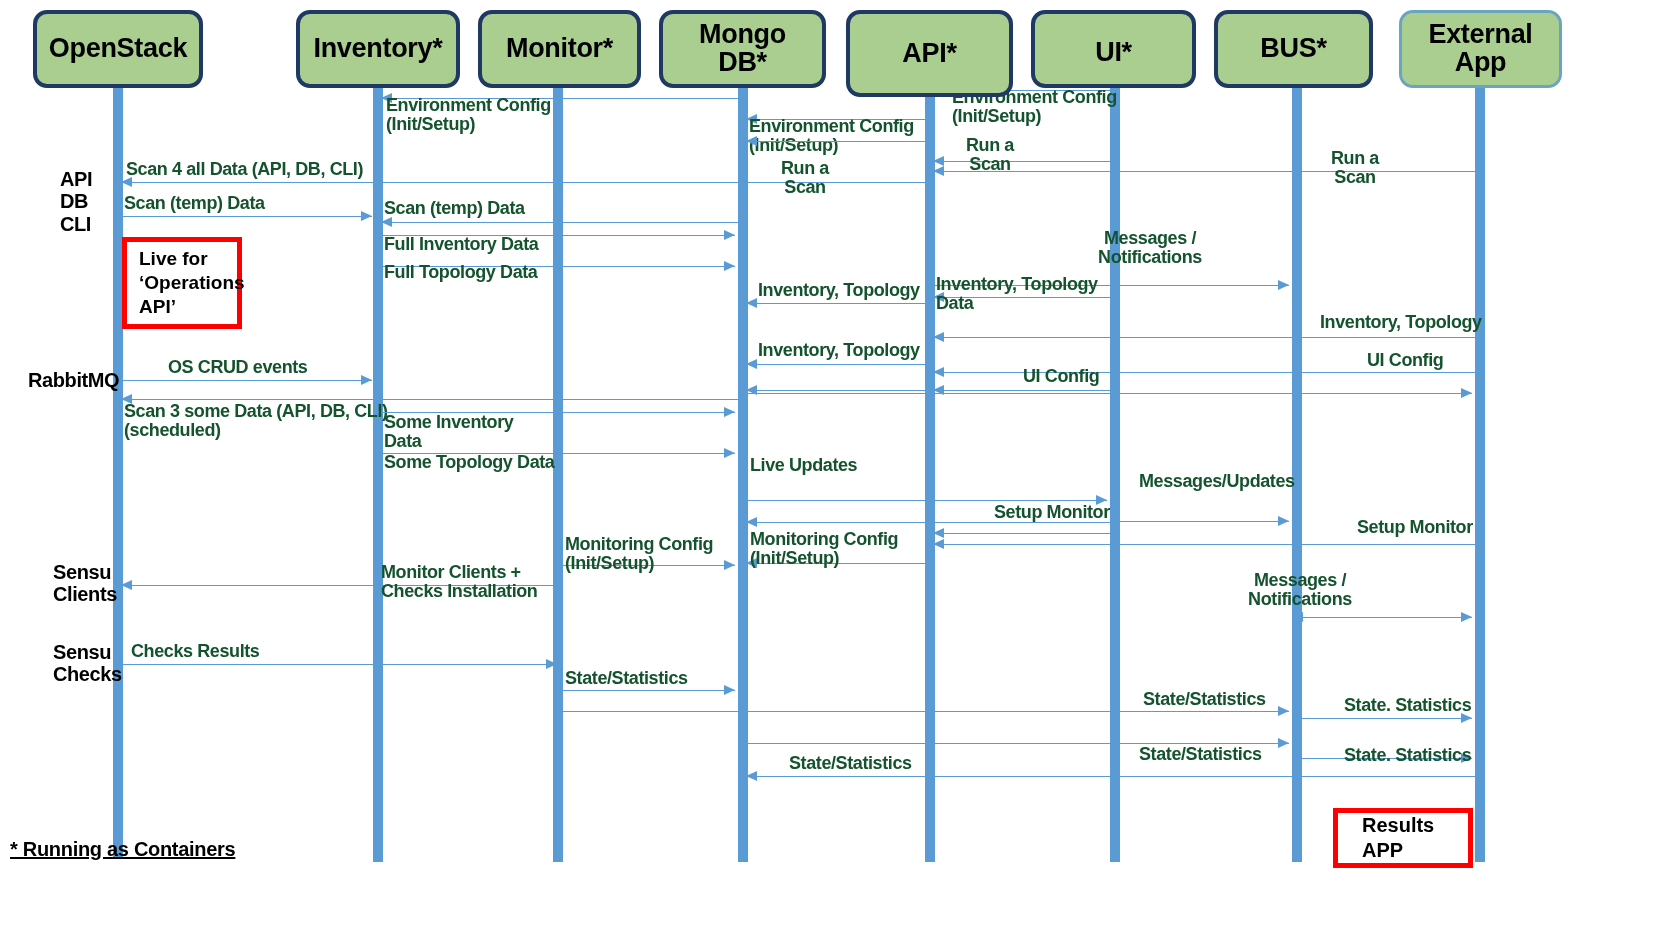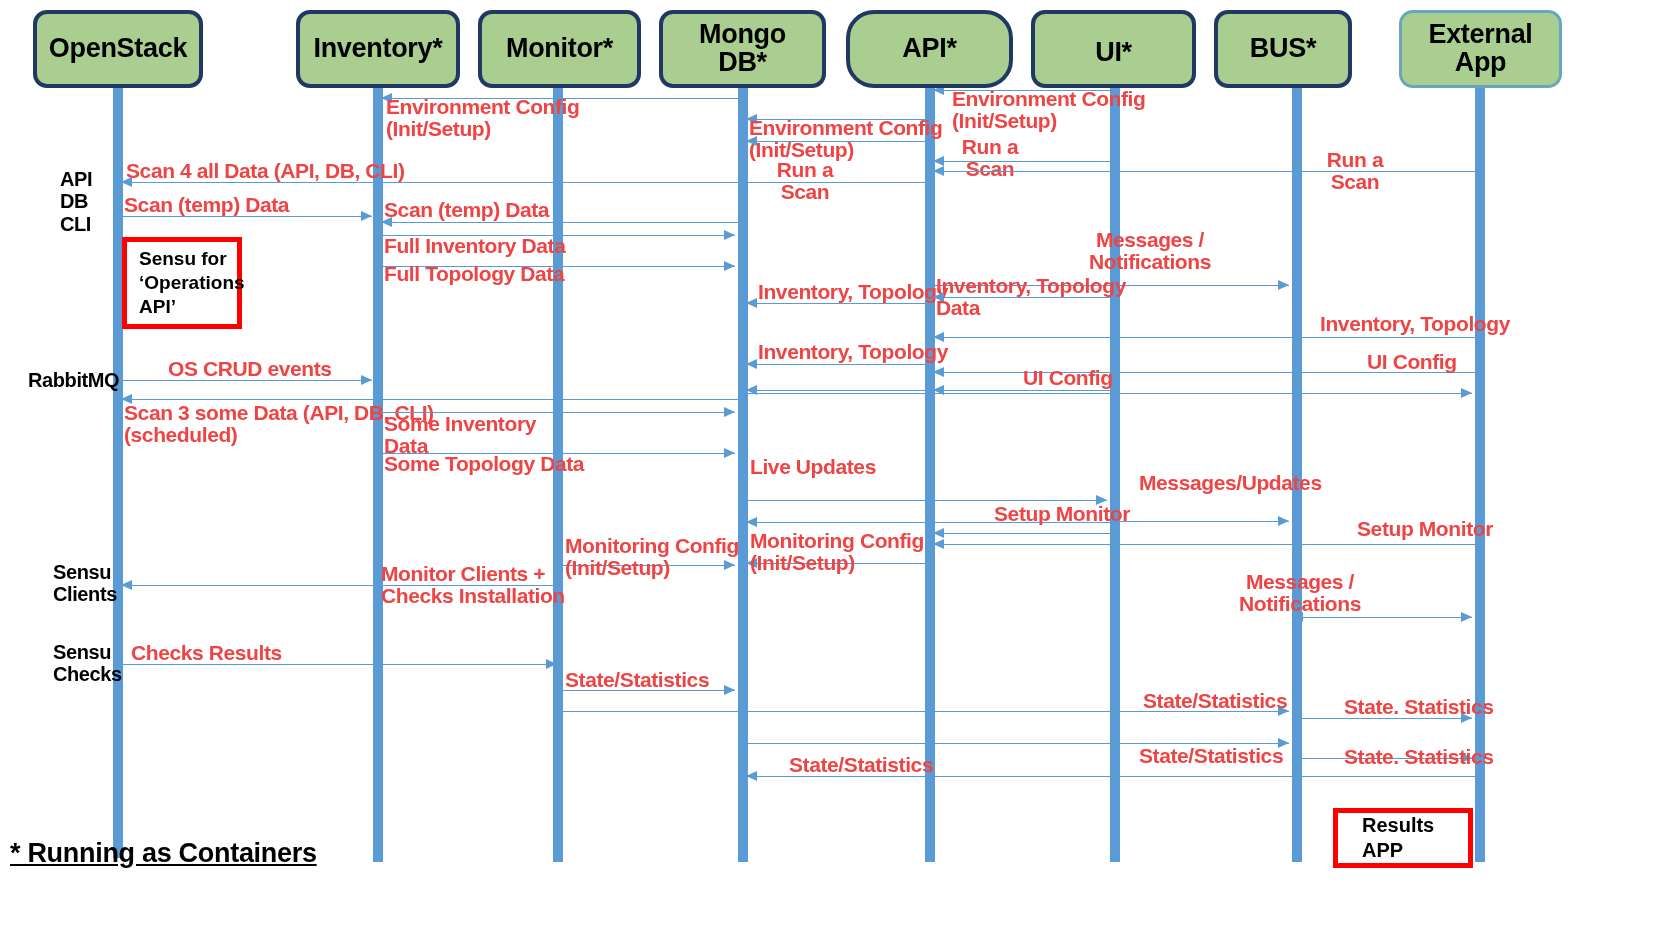--- a/index.html
+++ b/index.html
@@ -20,42 +20,42 @@
   .lifeline{position:absolute;background:#5B9BD5;width:10px;}
 
   
   .msg{position:absolute;height:0;border-top:1.6px solid #5B9BD5;}
   .arrowhead{position:absolute;width:0;height:0;}
   .arrowhead.right{border-left:11px solid #5B9BD5;border-top:5.5px solid transparent;border-bottom:5.5px solid transparent;}
   .arrowhead.left{border-right:11px solid #5B9BD5;border-top:5.5px solid transparent;border-bottom:5.5px solid transparent;}
 
   
   .lbl{
-    position:absolute;color:#ef4444;font-weight:bold;
-    font-size:21px;line-height:1.06;letter-spacing:-0.4px;
+    position:absolute;color:#14532d;font-weight:bold;
+    font-size:18px;line-height:1.06;letter-spacing:-0.4px;
     white-space:pre-line;
   }
   .lbl.c{text-align:center;}
 
   
   .sidelbl{position:absolute;color:#000;font-weight:bold;font-size:20px;line-height:1.12;letter-spacing:-0.4px;}
 
   
   .redbox{
     position:absolute;box-sizing:border-box;
     border:5px solid #FF0000;background:transparent;
     color:#000;font-weight:bold;font-size:19px;line-height:1.25;
     display:flex;align-items:center;
     padding-left:12px;white-space:pre-line;
   }
   .redbox.analysis{align-items:center;padding-left:24px;font-size:20px;}
 
   
   .footnote{
-    position:absolute;color:#000;font-weight:bold;font-size:27px;
+    position:absolute;color:#000;font-weight:bold;font-size:20px;
     text-decoration:underline;letter-spacing:-0.3px;
   }
 </style>
 </head>
 <body>
 
 <div id="stage">
   <div id="layer-lifelines">
       <div class="lifeline" style="left: 113px; top: 88px; height: 770px;"></div>
       <div class="lifeline" style="left: 373px; top: 88px; height: 774px;"></div>
@@ -207,44 +207,44 @@
       <div class="actor" style="left: 296px; top: 10px; width: 164px; height: 78px; font-size: 27px;">
         <span style="white-space: pre-line;">Inventory*</span>
       </div>
       <div class="actor" style="left: 478px; top: 10px; width: 163px; height: 78px; font-size: 27px;">
         <span style="white-space: pre-line;">Monitor*</span>
       </div>
       <div class="actor" style="left: 659px; top: 10px; width: 167px; height: 78px; font-size: 27px;">
         <span style="white-space: pre-line;">Mongo
 DB*</span>
       </div>
-      <div class="actor" style="left: 846px; top: 10px; width: 167px; height: 78px; font-size: 27px; border-radius: 28px;">
+      <div class="actor" style="left: 846px; top: 10px; width: 167px; height: 87px; font-size: 27px;">
         <span style="white-space: pre-line;">API*</span>
       </div>
       <div class="actor" style="left: 1031px; top: 10px; width: 165px; height: 78px; font-size: 27px;">
         <span style="white-space: pre-line; margin-top: 8px;">UI*</span>
       </div>
-      <div class="actor" style="left: 1214px; top: 10px; width: 138px; height: 78px; font-size: 27px;">
+      <div class="actor" style="left: 1214px; top: 10px; width: 159px; height: 78px; font-size: 27px;">
         <span style="white-space: pre-line;">BUS*</span>
       </div>
       <div class="actor light" style="left: 1399px; top: 10px; width: 163px; height: 78px; font-size: 27px;">
         <span style="white-space: pre-line;">External
 App</span>
       </div>
     </div>
   <div id="layer-sidelabels">
       <div class="sidelbl" style="left: 60px; top: 168px; white-space: pre-line;">API
 DB
 CLI</div>
       <div class="sidelbl" style="left: 28px; top: 369px; white-space: pre-line;">RabbitMQ</div>
       <div class="sidelbl" style="left: 53px; top: 561px; white-space: pre-line;">Sensu
 Clients</div>
       <div class="sidelbl" style="left: 53px; top: 641px; white-space: pre-line;">Sensu
 Checks</div>
     </div>
   <div id="layer-callouts">
-      <div class="redbox" style="left: 122px; top: 237px; width: 120px; height: 92px;"><span style="white-space: pre-line;">Sensu for
+      <div class="redbox" style="left: 122px; top: 237px; width: 120px; height: 92px;"><span style="white-space: pre-line;">Live for
 ‘Operations
   API’</span></div>
       <div class="redbox analysis" style="left: 1333px; top: 808px; width: 140px; height: 60px;"><span style="white-space: pre-line;">Results APP</span></div>
     </div>
   <div class="footnote" style="left:10px;top:838px;">* Running as Containers</div>
 </div>
 
 </body></html>

